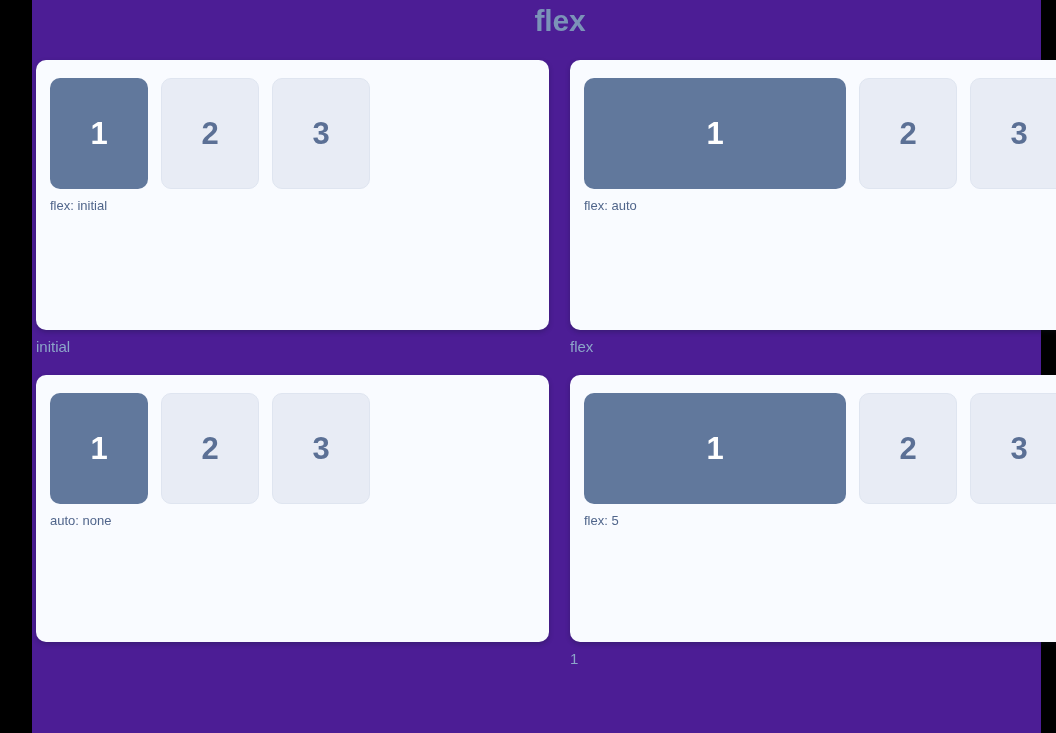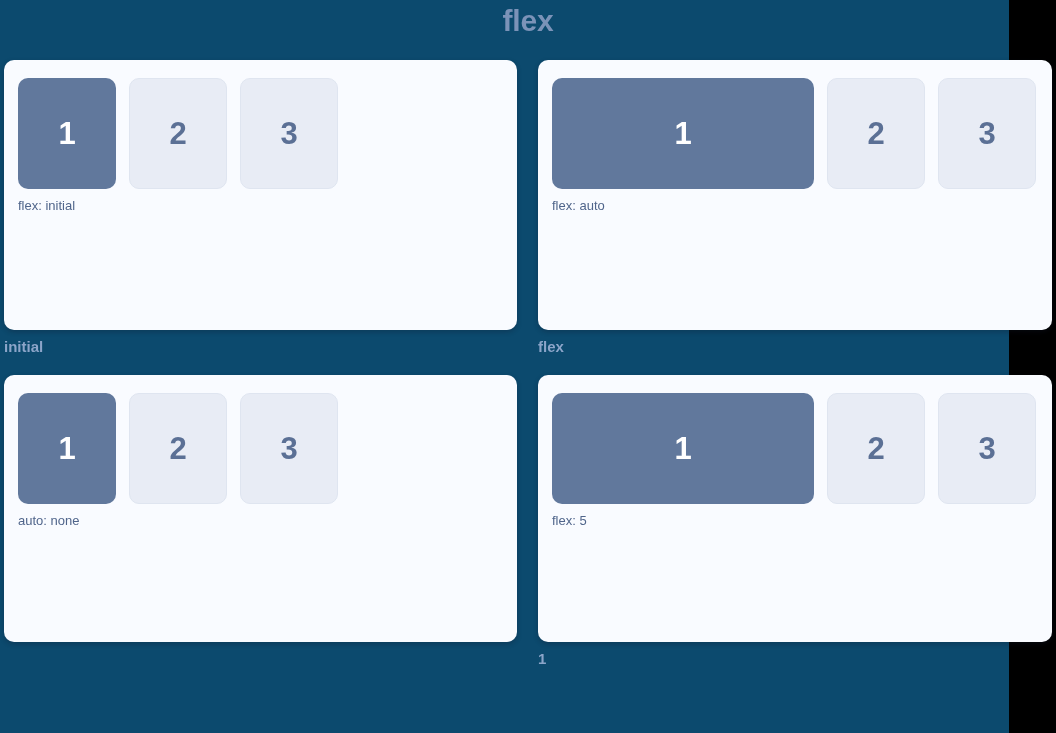--- a/index.html
+++ b/index.html
@@ -9,21 +9,22 @@
     height: 733px;
     background: #000000;
     font-family: "Liberation Sans", sans-serif;
     overflow: hidden;
   }
 
   .page {
     position: relative;
     width: 1009px;
     height: 733px;
-    background: #0c4a6e;
+    background: #4c1d95;
+    margin-left: 32px;
   }
 
   .page-title {
     position: absolute;
     top: 2px;
     left: 0;
     width: 1056px;
     text-align: center;
     font-size: 30px;
     font-weight: bold;
@@ -117,21 +118,21 @@
     margin-top: 8px;
     font-size: 13px;
     font-weight: normal;
     color: #50658b;
     line-height: 18px;
   }
 
   .cell-caption {
     margin-top: 7px;
     font-size: 15px;
-    font-weight: bold;
+    font-weight: normal;
     color: #8ca5c9;
     line-height: 20px;
   }
 </style>
 </head>
 <body>
 
 <div class="page">
 
   <div class="page-title">flex</div>

